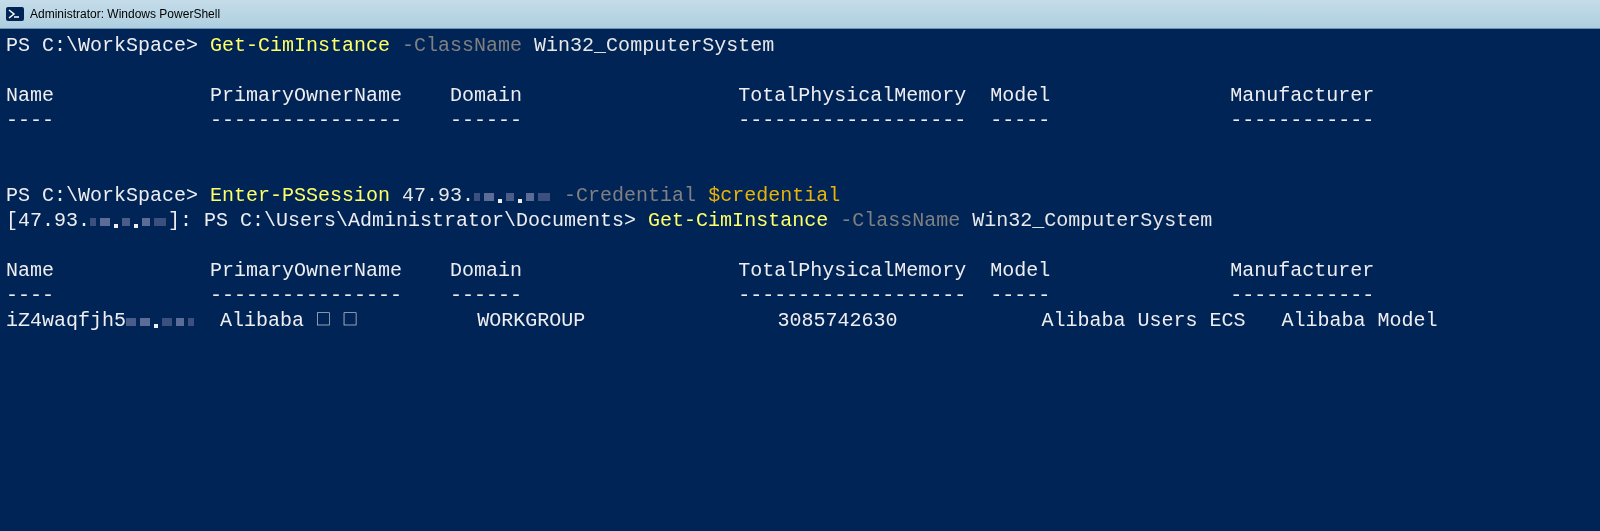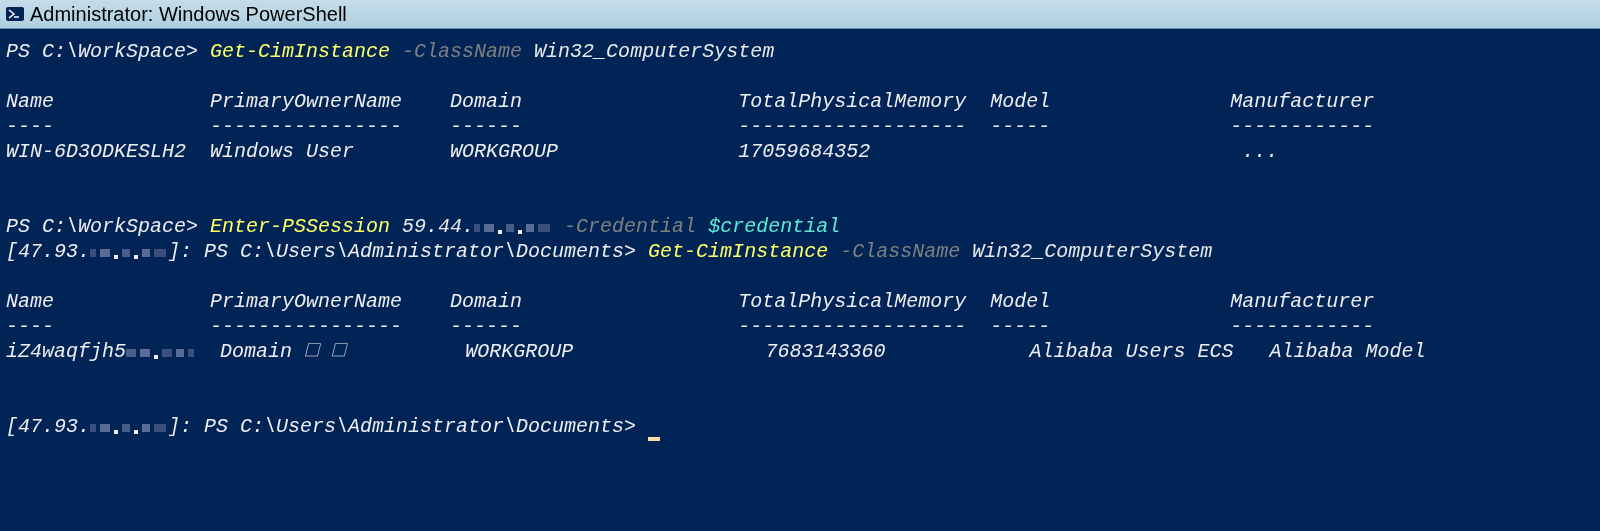--- a/index.html
+++ b/index.html
@@ -1,25 +1,25 @@
 <!DOCTYPE html>
 <html><head>
 <meta charset="utf-8">
 <style>
   html,body{margin:0;padding:0;width:1600px;height:531px;font-family:Consolas,'Courier New',monospace;font-size:20px;line-height:25px;background:#012456;}
   .window{width:1600px;height:531px;display:flex;flex-direction:column;}
-  .titlebar{height:28px;background:linear-gradient(#C5DCE9,#AECFE0);display:flex;align-items:center;font-family:'Segoe UI',Tahoma,sans-serif;font-size:20px;color:#000;border-bottom:1px solid #6B94B3;padding-left:6px;}
+  .titlebar{height:28px;background:linear-gradient(#C5DCE9,#AECFE0);display:flex;align-items:center;font-family:'Segoe UI',Tahoma,sans-serif;font-size:12px;color:#000;border-bottom:1px solid #6B94B3;padding-left:6px;}
   .titlebar .icon{width:18px;height:18px;margin-right:6px;display:flex;align-items:center;justify-content:center;}
-  .terminal{flex:1;background:#012456;padding:10px 6px;overflow:hidden;font-style:italic;}
+  .terminal{flex:1;background:#012456;padding:4px 6px;overflow:hidden;}
   .line{white-space:pre;color:#EEEDF0;}
   .white{color:#EEEDF0;}
   .cmd{color:#FFFF66;}
   .gray{color:#808080;}
   .param{color:#E8E8E8;}
-  .var{color:#5eead4;}
+  .var{color:#eab308;}
   .cursor{display:inline-block;width:12px;height:4px;background:#FEDBA9;transform:translateY(9px);}
   .pix{display:inline-block;vertical-align:text-bottom;}
   .pix svg{display:block;}
 </style>
 </head>
 <body>
 
 <div class="window">
   <div class="titlebar">
     <span class="icon">
@@ -30,24 +30,23 @@
       </svg>
     </span>
     <span>Administrator: Windows PowerShell</span>
   </div>
   <div class="terminal">
 
 <div class="line"><span class="white">PS C:\WorkSpace&gt; </span><span class="cmd">Get-CimInstance</span><span class="gray"> -ClassName </span><span class="param">Win32_ComputerSystem</span></div>
 <div class="line"> </div>
 <div class="line"><span>Name</span>             <span>PrimaryOwnerName</span>    <span>Domain</span>                  <span>TotalPhysicalMemory</span>  <span>Model</span>               <span>Manufacturer</span></div>
 <div class="line"><span>----</span>             <span>----------------</span>    <span>------</span>                  <span>-------------------</span>  <span>-----</span>               <span>------------</span></div>
-<div class="line"><span>WIN-6D3ODKESLH2</span>  <span>Windows User</span>        <span>WORKGROUP</span>               <span>17059684352</span>                               <span>...</span></div>
 <div class="line"> </div>
 <div class="line"> </div>
-<div class="line"><span class="white">PS C:\WorkSpace&gt; </span><span class="cmd">Enter-PSSession</span><span class="param"> 59.44.</span><span class="pix"><svg width="78" height="20">
+<div class="line"><span class="white">PS C:\WorkSpace&gt; </span><span class="cmd">Enter-PSSession</span><span class="param"> 47.93.</span><span class="pix"><svg width="78" height="20">
             <rect x="0" y="6" width="6" height="8" fill="#3C5080"></rect>
             <rect x="10" y="6" width="10" height="8" fill="#5B6D96"></rect>
             <rect x="24" y="12" width="4" height="4" fill="#EEEDF0"></rect>
             <rect x="32" y="6" width="8" height="8" fill="#4A5C88"></rect>
             <rect x="44" y="12" width="4" height="4" fill="#EEEDF0"></rect>
             <rect x="52" y="6" width="8" height="8" fill="#5B6D96"></rect>
             <rect x="64" y="6" width="12" height="8" fill="#3C5080"></rect>
           </svg></span><span class="gray"> -Credential </span><span class="var">$credential</span></div>
 <div class="line"><span class="white">[47.93.</span><span class="pix"><svg width="78" height="20">
             <rect x="0" y="6" width="6" height="8" fill="#3C5080"></rect>
@@ -61,27 +60,18 @@
 <div class="line"> </div>
 <div class="line"><span>Name</span>             <span>PrimaryOwnerName</span>    <span>Domain</span>                  <span>TotalPhysicalMemory</span>  <span>Model</span>               <span>Manufacturer</span></div>
 <div class="line"><span>----</span>             <span>----------------</span>    <span>------</span>                  <span>-------------------</span>  <span>-----</span>               <span>------------</span></div>
 <div class="line"><span>iZ4waqfjh5</span><span class="pix"><svg width="70" height="20">
             <rect x="0" y="6" width="10" height="8" fill="#4A5C88"></rect>
             <rect x="14" y="6" width="10" height="8" fill="#5B6D96"></rect>
             <rect x="28" y="12" width="4" height="4" fill="#EEEDF0"></rect>
             <rect x="36" y="6" width="10" height="8" fill="#3C5080"></rect>
             <rect x="50" y="6" width="8" height="8" fill="#5B6D96"></rect>
             <rect x="62" y="6" width="6" height="8" fill="#3C5080"></rect>
-          </svg></span>  <span>Domain 🗆 🗆</span>          <span>WORKGROUP</span>                <span>7683143360</span>            <span>Alibaba Users ECS</span>   <span>Alibaba Model</span></div>
+          </svg></span>  <span>Alibaba 🗆 🗆</span>          <span>WORKGROUP</span>                <span>3085742630</span>            <span>Alibaba Users ECS</span>   <span>Alibaba Model</span></div>
 <div class="line"> </div>
 <div class="line"> </div>
-<div class="line"><span class="white">[47.93.</span><span class="pix"><svg width="78" height="20">
-            <rect x="0" y="6" width="6" height="8" fill="#3C5080"></rect>
-            <rect x="10" y="6" width="10" height="8" fill="#5B6D96"></rect>
-            <rect x="24" y="12" width="4" height="4" fill="#EEEDF0"></rect>
-            <rect x="32" y="6" width="8" height="8" fill="#4A5C88"></rect>
-            <rect x="44" y="12" width="4" height="4" fill="#EEEDF0"></rect>
-            <rect x="52" y="6" width="8" height="8" fill="#5B6D96"></rect>
-            <rect x="64" y="6" width="12" height="8" fill="#3C5080"></rect>
-          </svg></span><span class="white">]: </span><span class="white">PS C:\Users\Administrator\Documents&gt; </span><span class="cursor"></span></div>
 
   </div>
 </div>
 
 </body></html>

